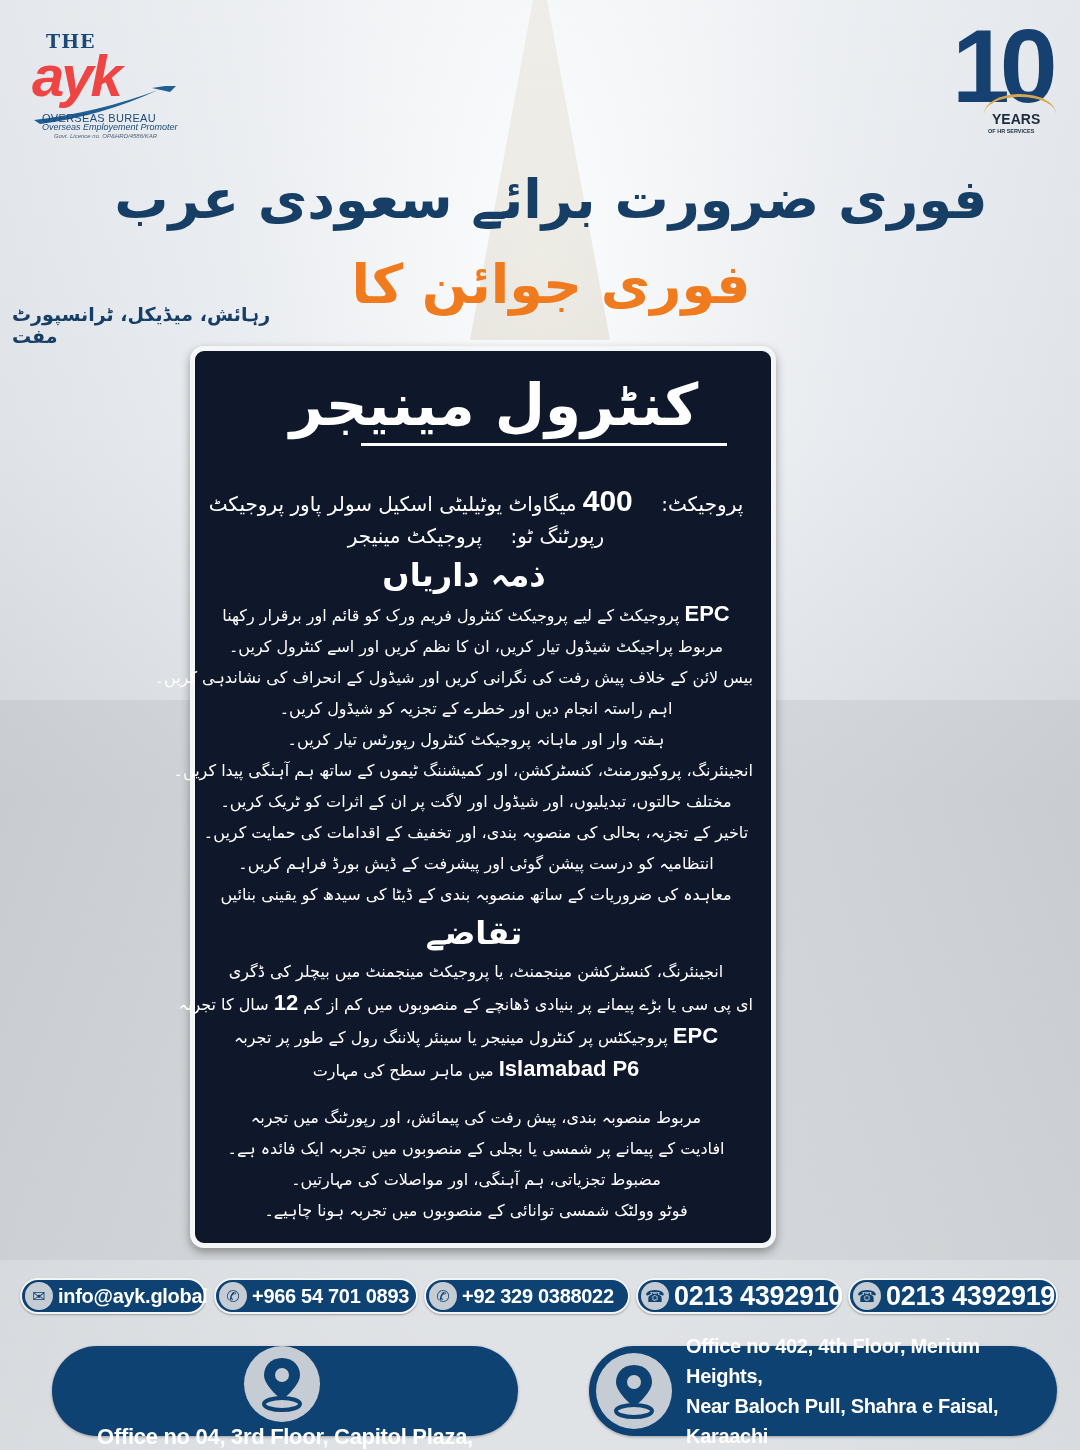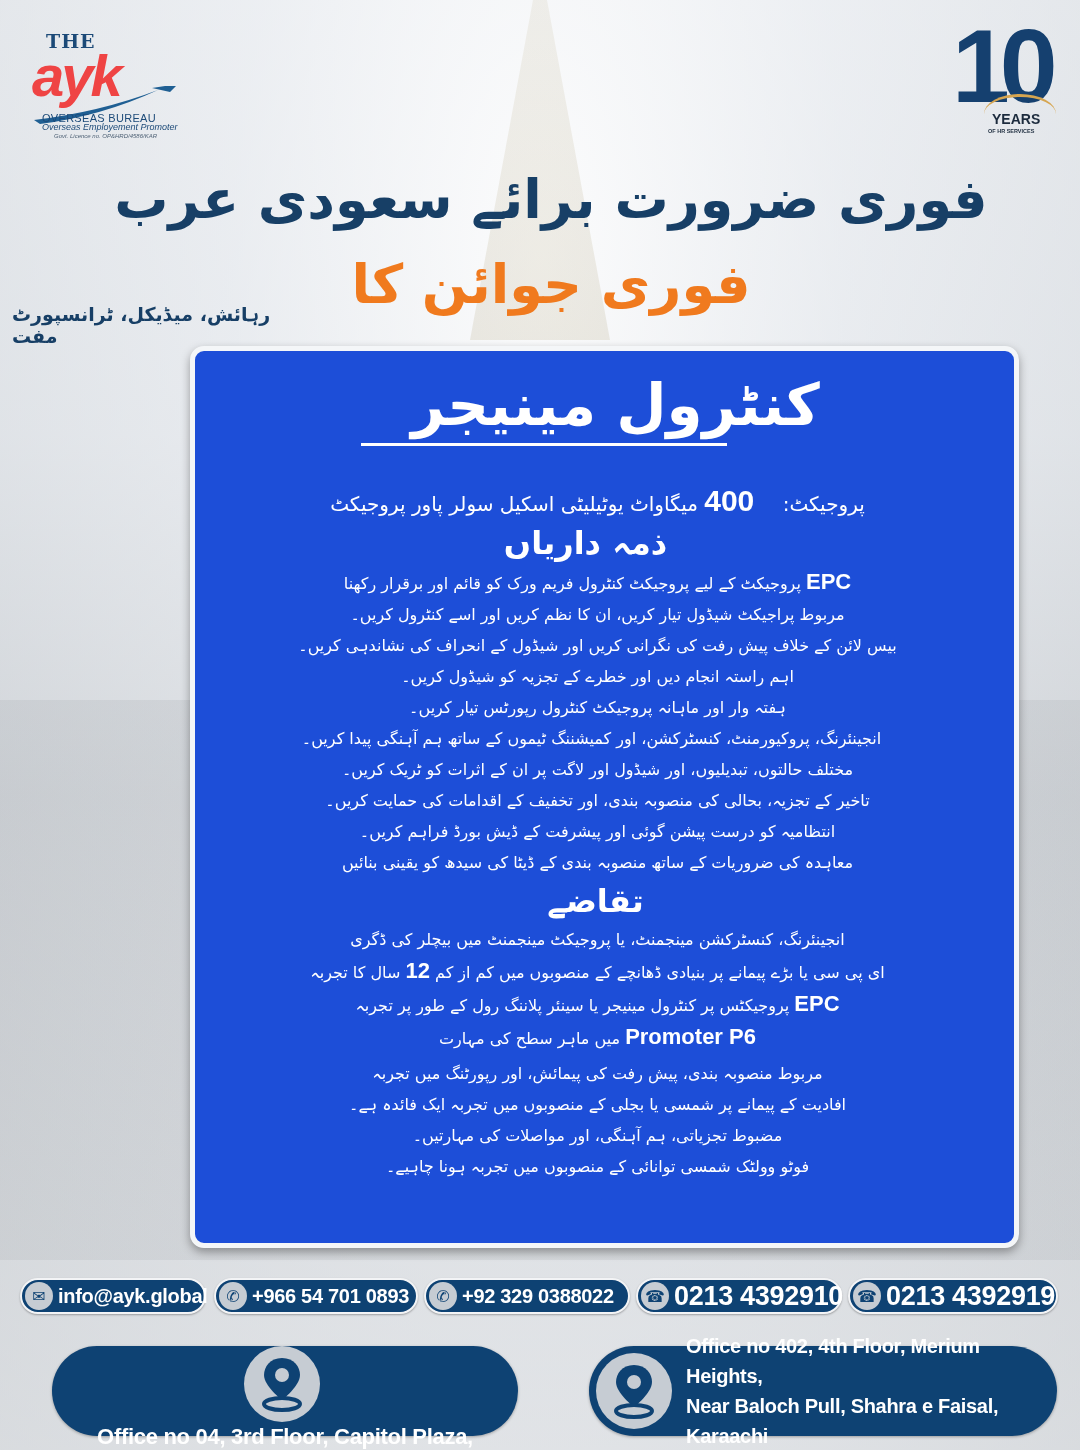--- a/index.html
+++ b/index.html
@@ -80,22 +80,22 @@
     line-height: 80px;
   }
   .perks {
     position: absolute; left: 12px; top: 303px; width: 300px; text-align: left;
     font-family: "DejaVu Sans", sans-serif; font-weight: bold; font-size: 19px; color: #173f66;
     direction: rtl;
   }
 
   
   .card {
-    position: absolute; left: 190px; top: 346px; width: 829px; height: 902px;
-    background: #1d4ed8; border: 5px solid #f4f6f8; border-radius: 14px;
+    position: absolute; left: 190px; top: 346px; width: 586px; height: 902px;
+    background: #0f172a; border: 5px solid #f4f6f8; border-radius: 14px;
     box-shadow: 0 4px 10px rgba(0,0,0,0.35);
     color: #ffffff; overflow: visible;
   }
   .card-title {
     position: absolute; left: 0; top: 14px; width: 100%; text-align: center;
     font-weight: bold; font-size: 58px; line-height: 80px;
   }
   .card-title-line {
     position: absolute; left: 166px; top: 92px; width: 366px; height: 3px; background: #ffffff;
   }
@@ -187,20 +187,24 @@
   <div class="card-title-line"></div>
 
   <div class="card-body">
     <div class="row" style="margin-top:6px">
       <span class="lbl">پروجیکٹ:</span>
       <span class="val">
         <span class="num">400</span>
         <span>میگاواٹ یوٹیلیٹی اسکیل سولر پاور پروجیکٹ</span>
       </span>
     </div>
+    <div class="row">
+      <span class="lbl">رپورٹنگ ٹو:</span>
+      <span class="val">پروجیکٹ مینیجر</span>
+    </div>
     <div class="row head" style="padding-right:24px">ذمہ داریاں</div>
 
     <div class="row sm">
       <span class="latin">EPC</span>
       <span>پروجیکٹ کے لیے پروجیکٹ کنٹرول فریم ورک کو قائم اور برقرار رکھنا</span>
     </div>
     <div class="row sm">مربوط پراجیکٹ شیڈول تیار کریں، ان کا نظم کریں اور اسے کنٹرول کریں۔</div>
     <div class="row sm">بیس لائن کے خلاف پیش رفت کی نگرانی کریں اور شیڈول کے انحراف کی نشاندہی کریں۔</div>
     <div class="row sm">اہم راستہ انجام دیں اور خطرے کے تجزیہ کو شیڈول کریں۔</div>
     <div class="row sm">ہفتہ وار اور ماہانہ پروجیکٹ کنٹرول رپورٹس تیار کریں۔</div>
@@ -216,24 +220,24 @@
     <div class="row sm">
       <span>ای پی سی یا بڑے پیمانے پر بنیادی ڈھانچے کے منصوبوں میں کم از کم</span>
       <span class="latin">12</span>
       <span>سال کا تجربہ</span>
     </div>
     <div class="row sm">
       <span class="latin">EPC</span>
       <span>پروجیکٹس پر کنٹرول مینیجر یا سینئر پلاننگ رول کے طور پر تجربہ</span>
     </div>
     <div class="row sm">
-      <span class="latin">Promoter P6</span>
+      <span class="latin">Islamabad P6</span>
       <span>میں ماہر سطح کی مہارت</span>
     </div>
-    <div class="row sm" style="margin-top:4px">مربوط منصوبہ بندی، پیش رفت کی پیمائش، اور رپورٹنگ میں تجربہ</div>
+    <div class="row sm" style="margin-top:16px">مربوط منصوبہ بندی، پیش رفت کی پیمائش، اور رپورٹنگ میں تجربہ</div>
     <div class="row sm">افادیت کے پیمانے پر شمسی یا بجلی کے منصوبوں میں تجربہ ایک فائدہ ہے۔</div>
     <div class="row sm">مضبوط تجزیاتی، ہم آہنگی، اور مواصلات کی مہارتیں۔</div>
     <div class="row sm">فوٹو وولٹک شمسی توانائی کے منصوبوں میں تجربہ ہونا چاہیے۔</div>
   </div>
 </div>
 
 <div class="contacts">
   <a class="pill small" style="left:0; width:186px;">
     <span class="ico">✉</span>
     <span class="txt">info@ayk.global</span>

